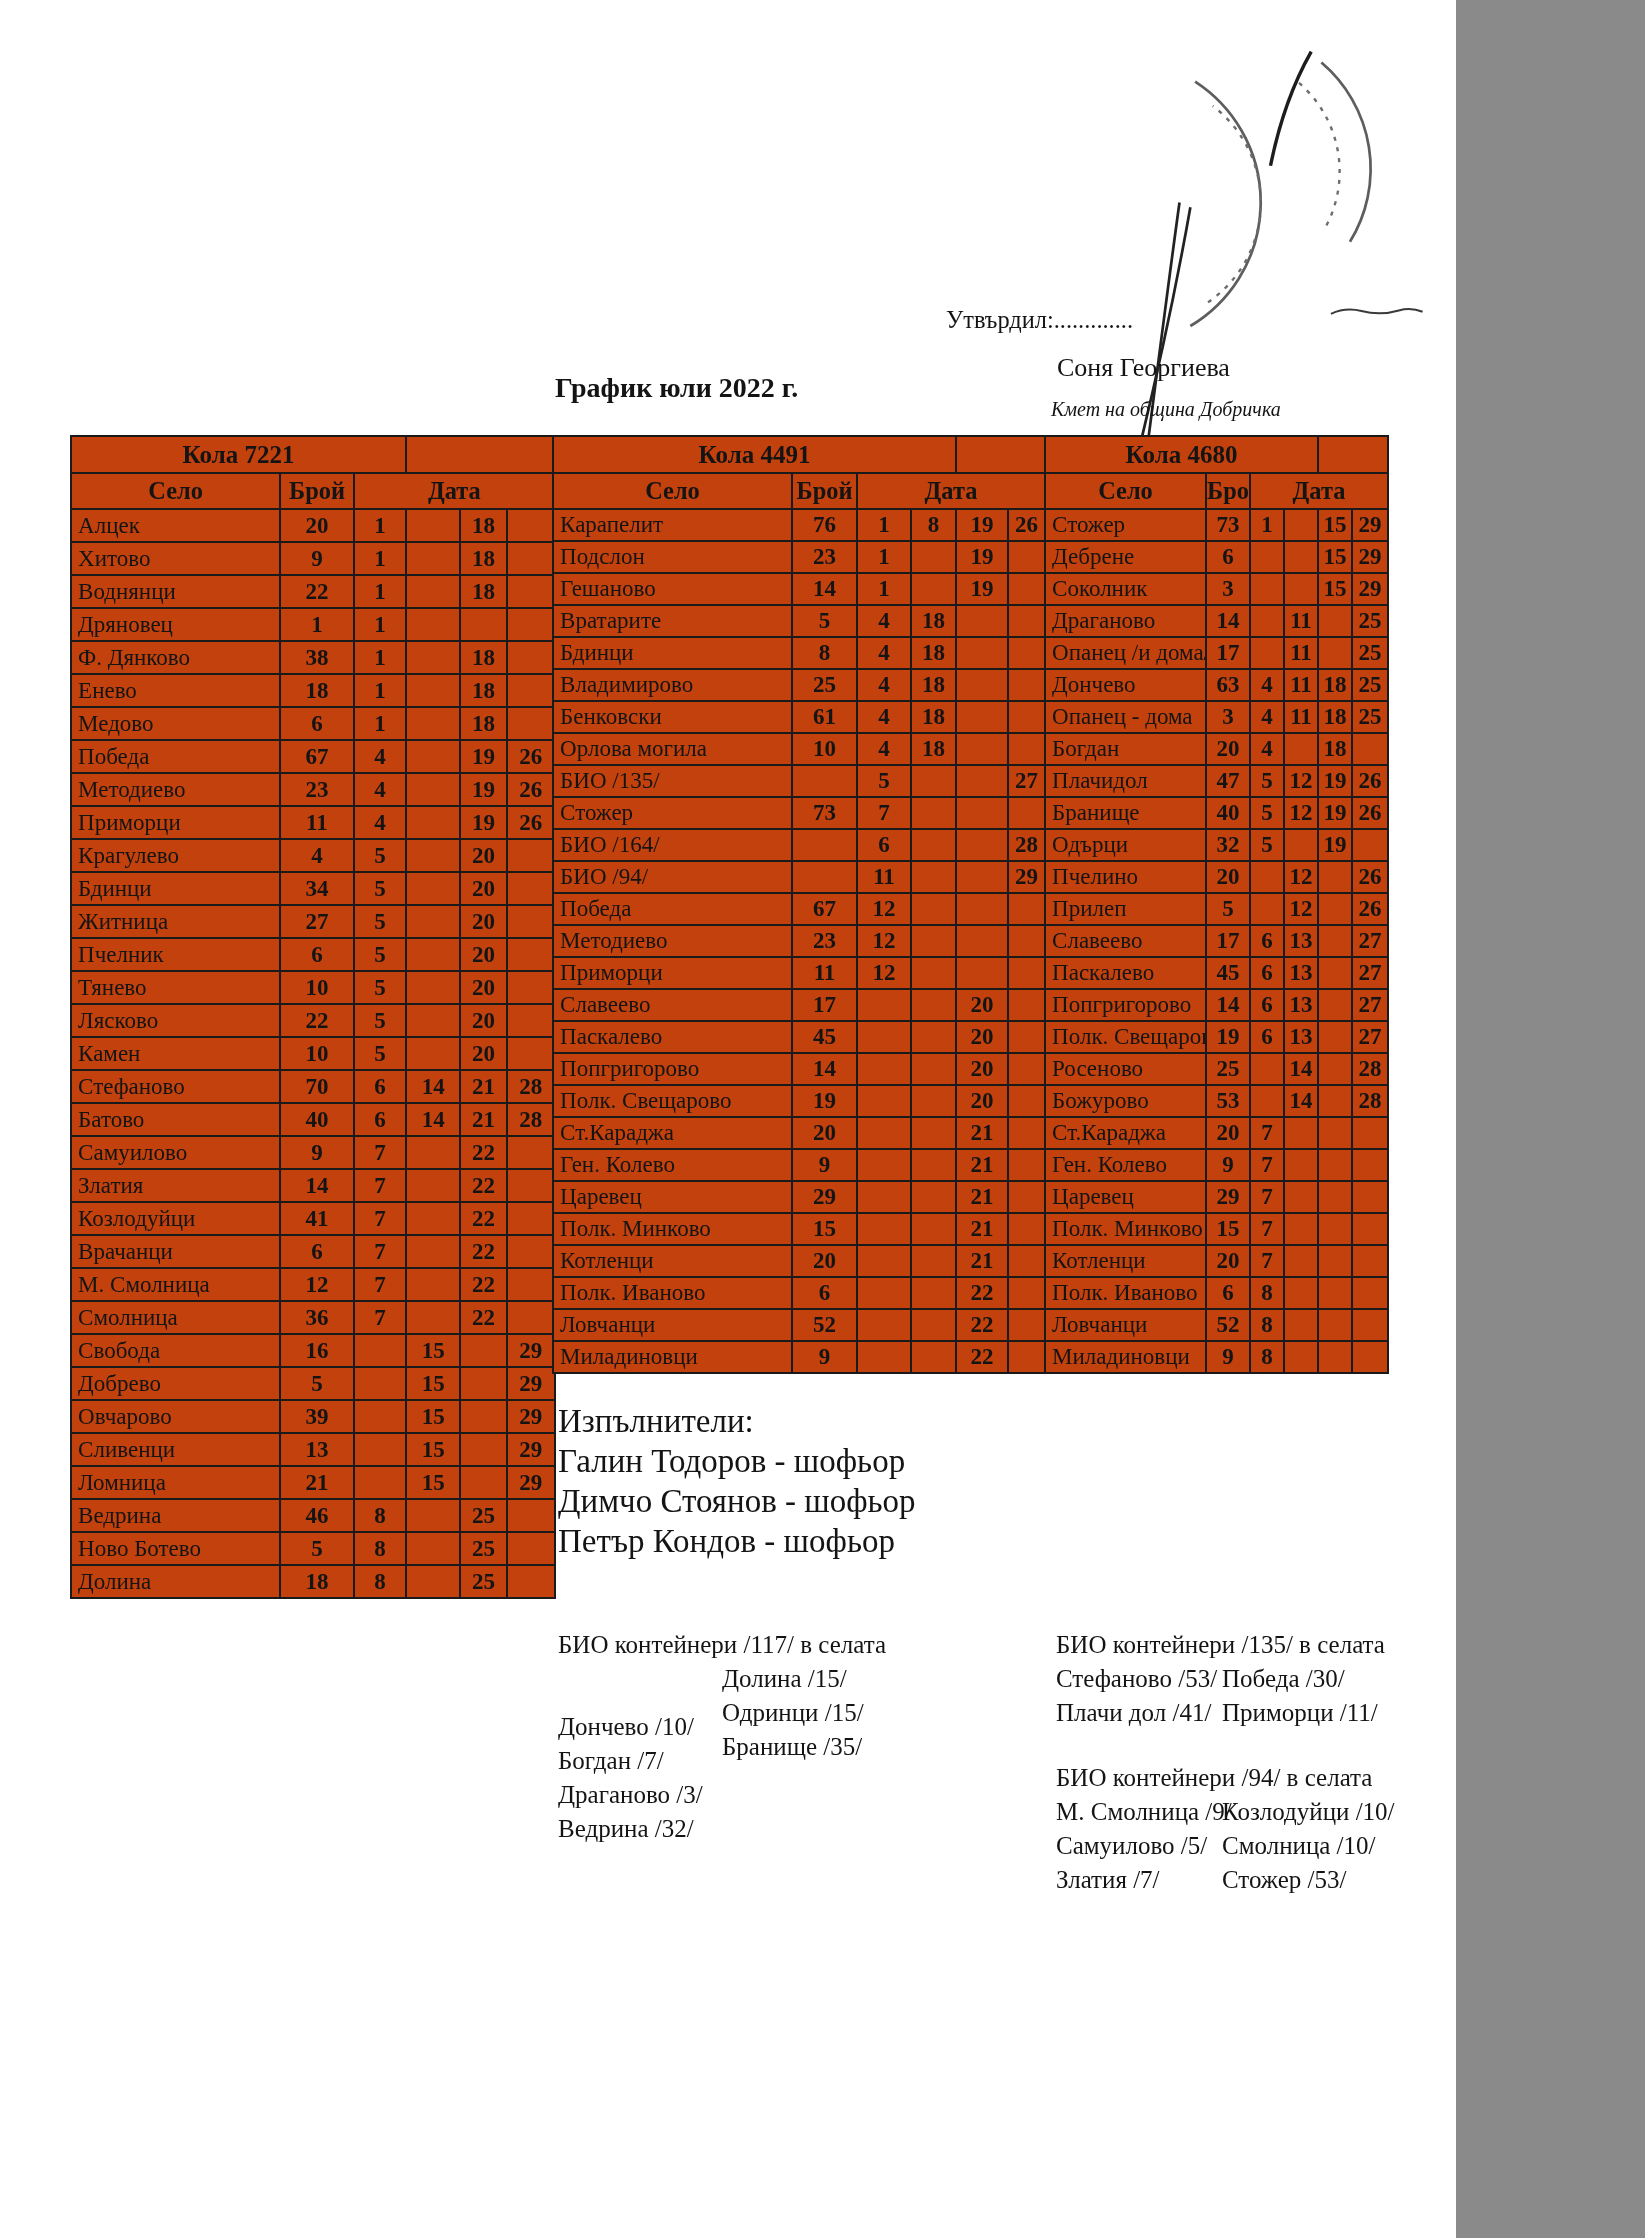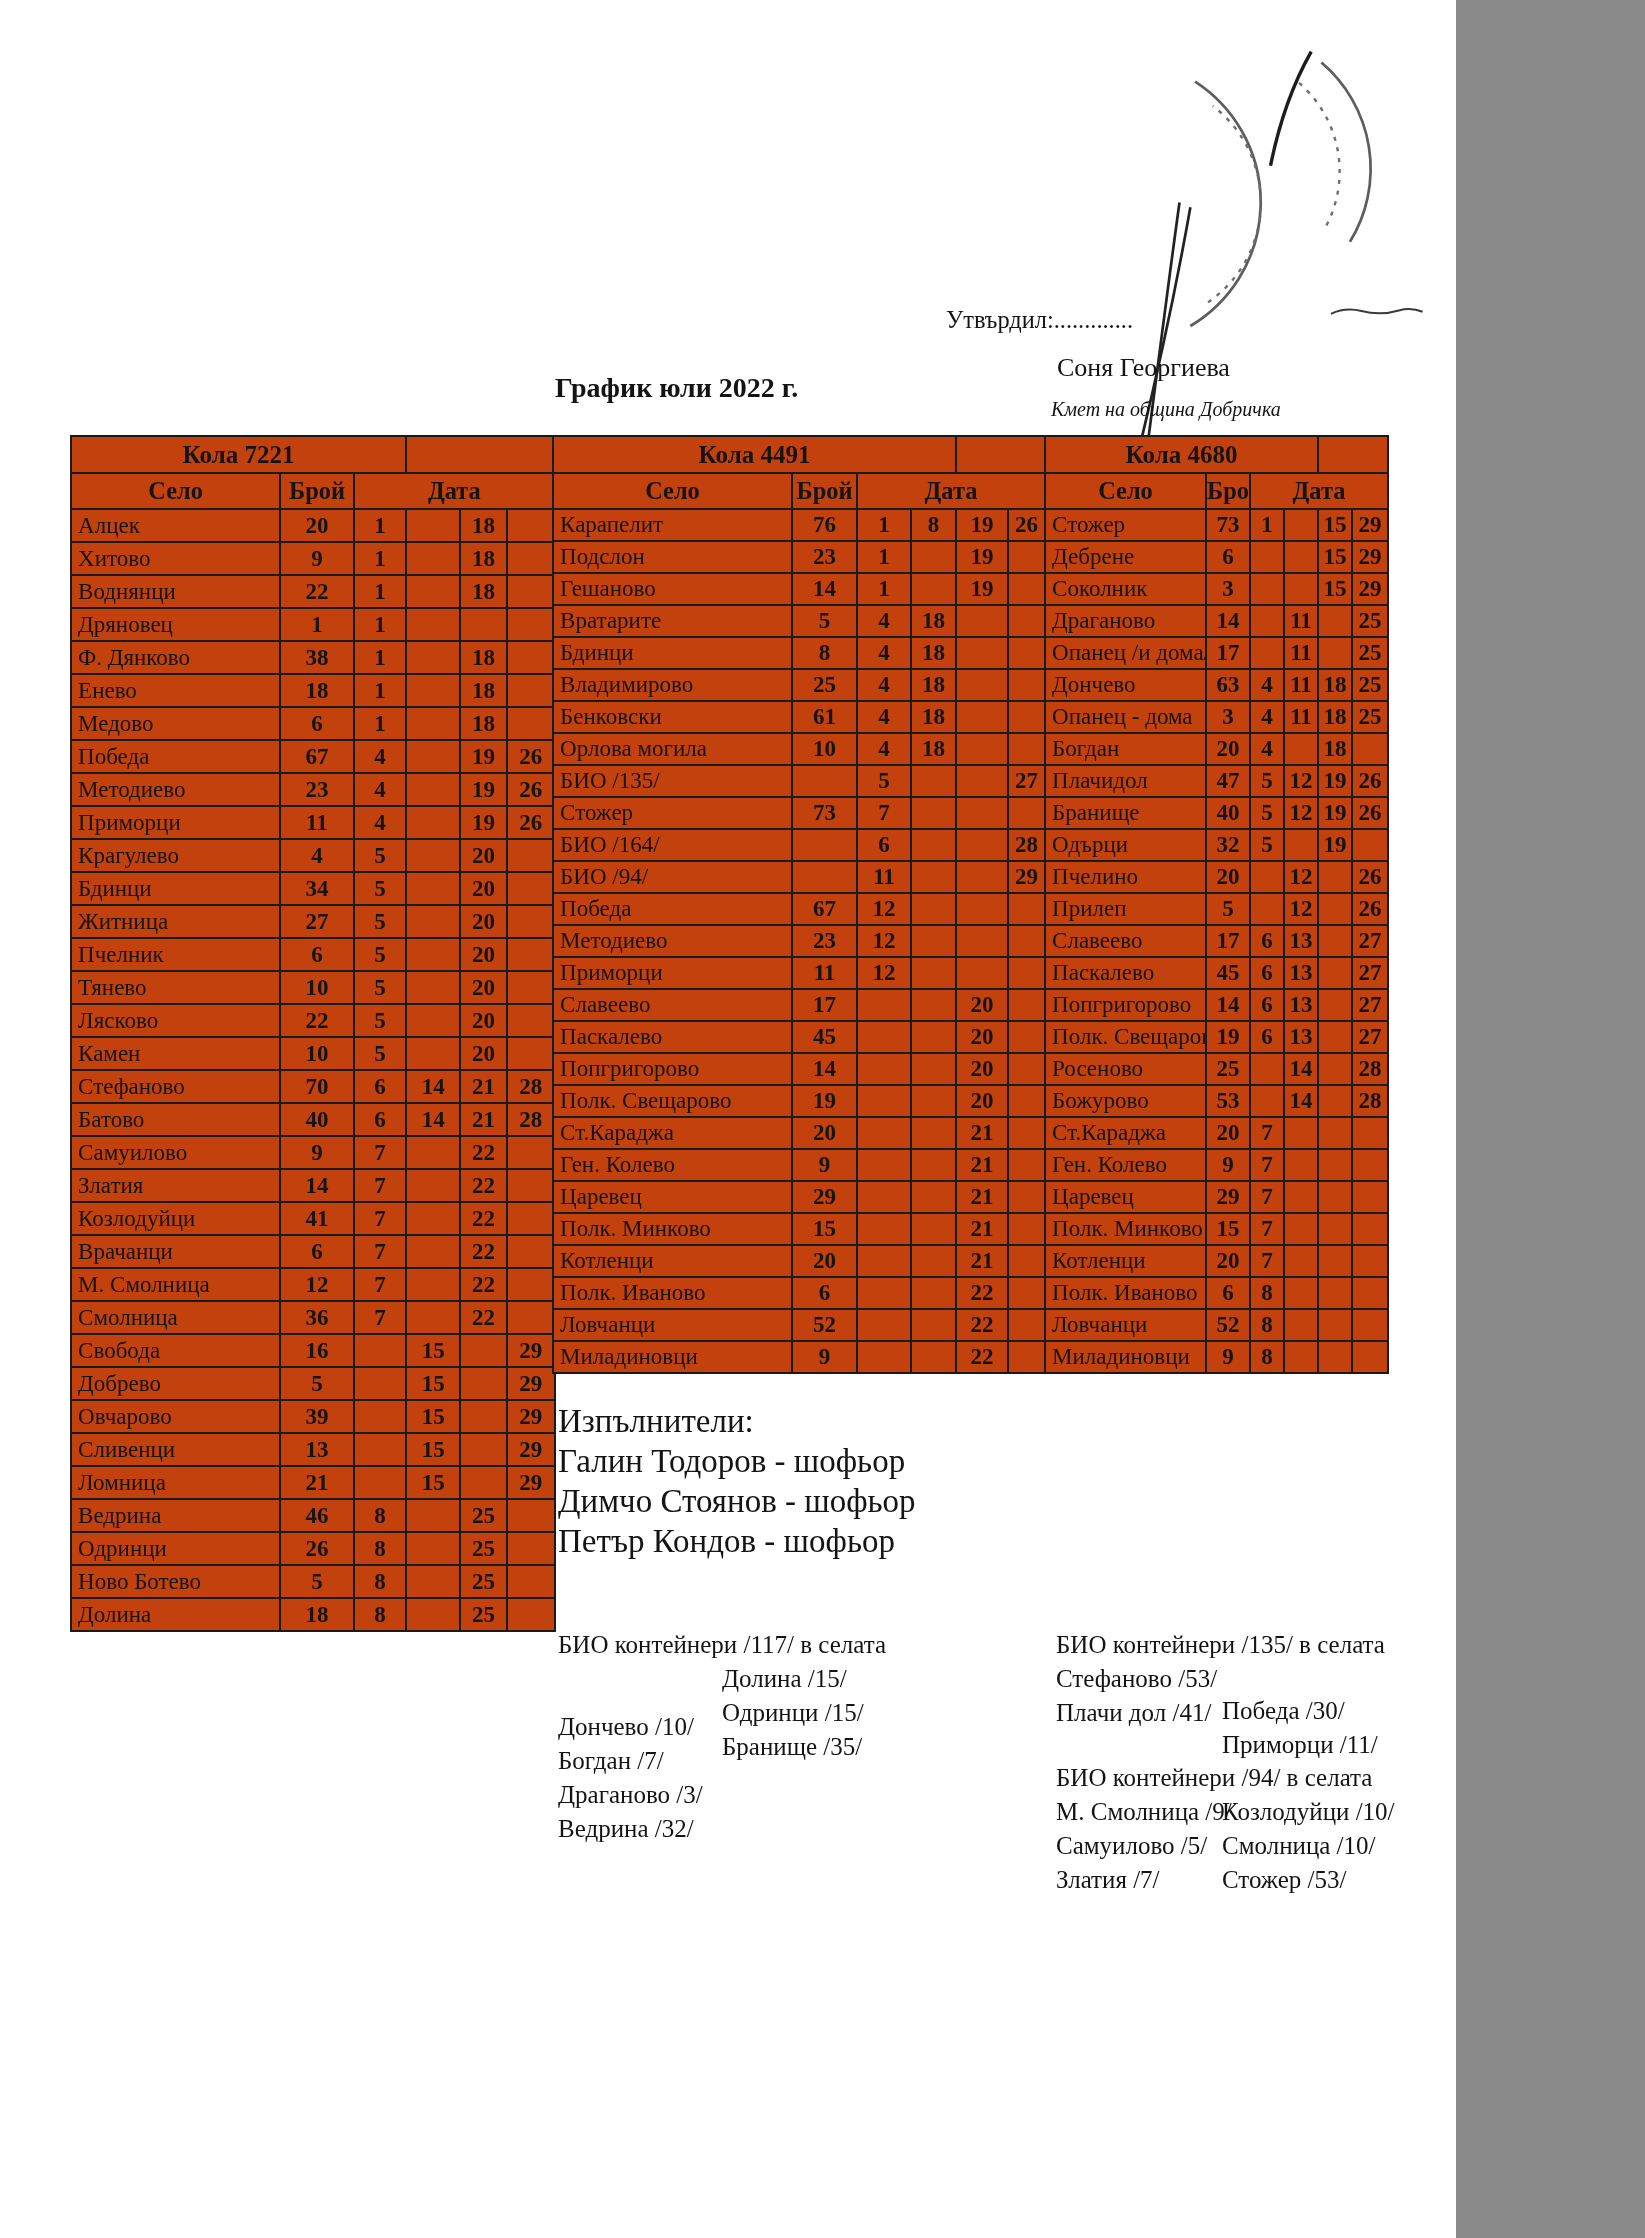--- a/index.html
+++ b/index.html
@@ -310,28 +310,20 @@
         </tr>
         <tr>
           <td class="v">Ведрина</td>
           <td class="n">46</td>
           <td class="n">8</td>
           <td class="n"></td>
           <td class="n">25</td>
           <td class="n"></td>
         </tr>
         <tr>
-          <td class="v">Одринци</td>
-          <td class="n">26</td>
-          <td class="n">8</td>
-          <td class="n"></td>
-          <td class="n">25</td>
-          <td class="n"></td>
-        </tr>
-        <tr>
           <td class="v">Ново Ботево</td>
           <td class="n">5</td>
           <td class="n">8</td>
           <td class="n"></td>
           <td class="n">25</td>
           <td class="n"></td>
         </tr>
         <tr>
           <td class="v">Долина</td>
           <td class="n">18</td>
@@ -852,21 +844,21 @@
       </div>
   </div>
 
   <div class="abs" style="left:1056px;top:1628px;width:475px;">
     <div class="bio-title">БИО контейнери /135/ в селата</div>
     <div class="bio-col" style="left:0;">
 
     <div class="bio-item">Стефаново /53/</div>
         <div class="bio-item">Плачи дол /41/</div>
       </div>
-    <div class="bio-col" style="left:166px;margin-top:32px;">
+    <div class="bio-col" style="left:166px;">
 
     <div class="bio-item">Победа /30/</div>
         <div class="bio-item">Приморци /11/</div>
       </div>
   </div>
 
   <div class="abs" style="left:1056px;top:1761px;width:475px;">
     <div class="bio-title">БИО контейнери /94/ в селата</div>
     <div class="bio-col" style="left:0;">
 

